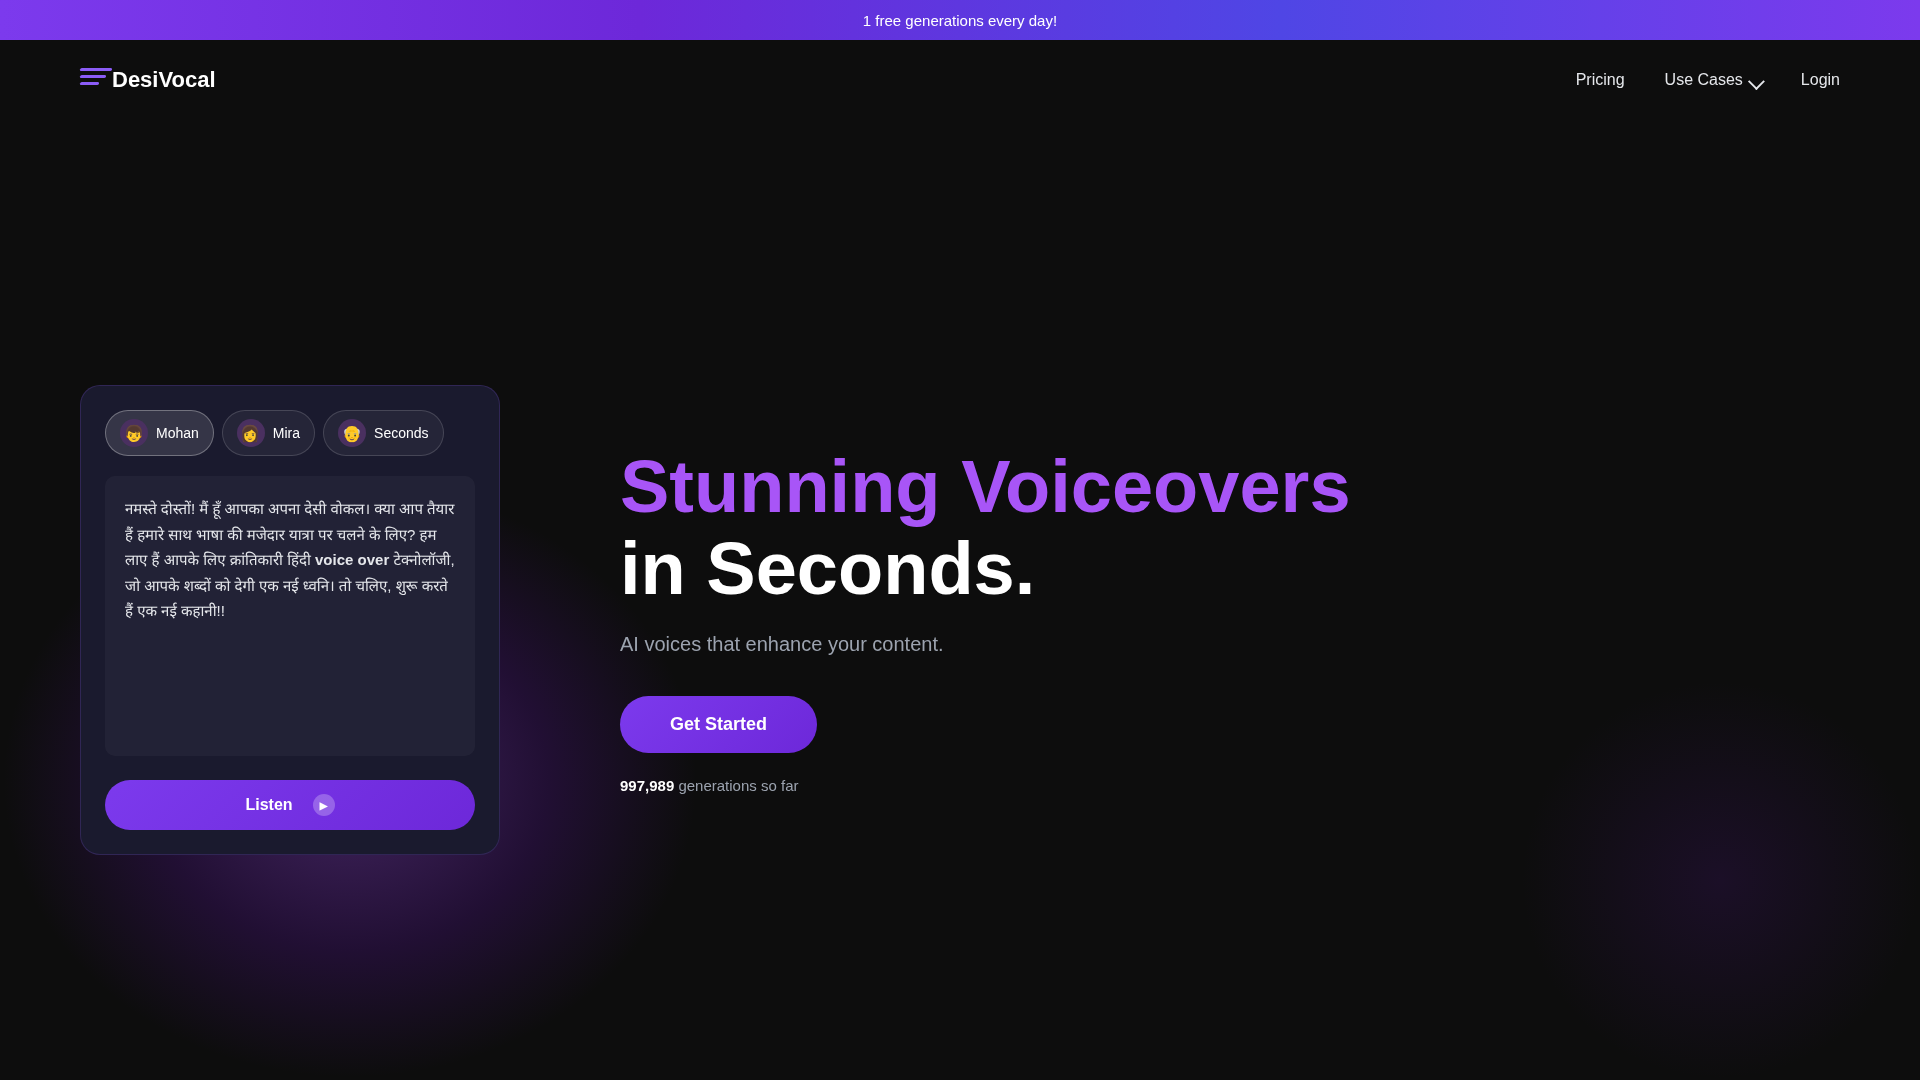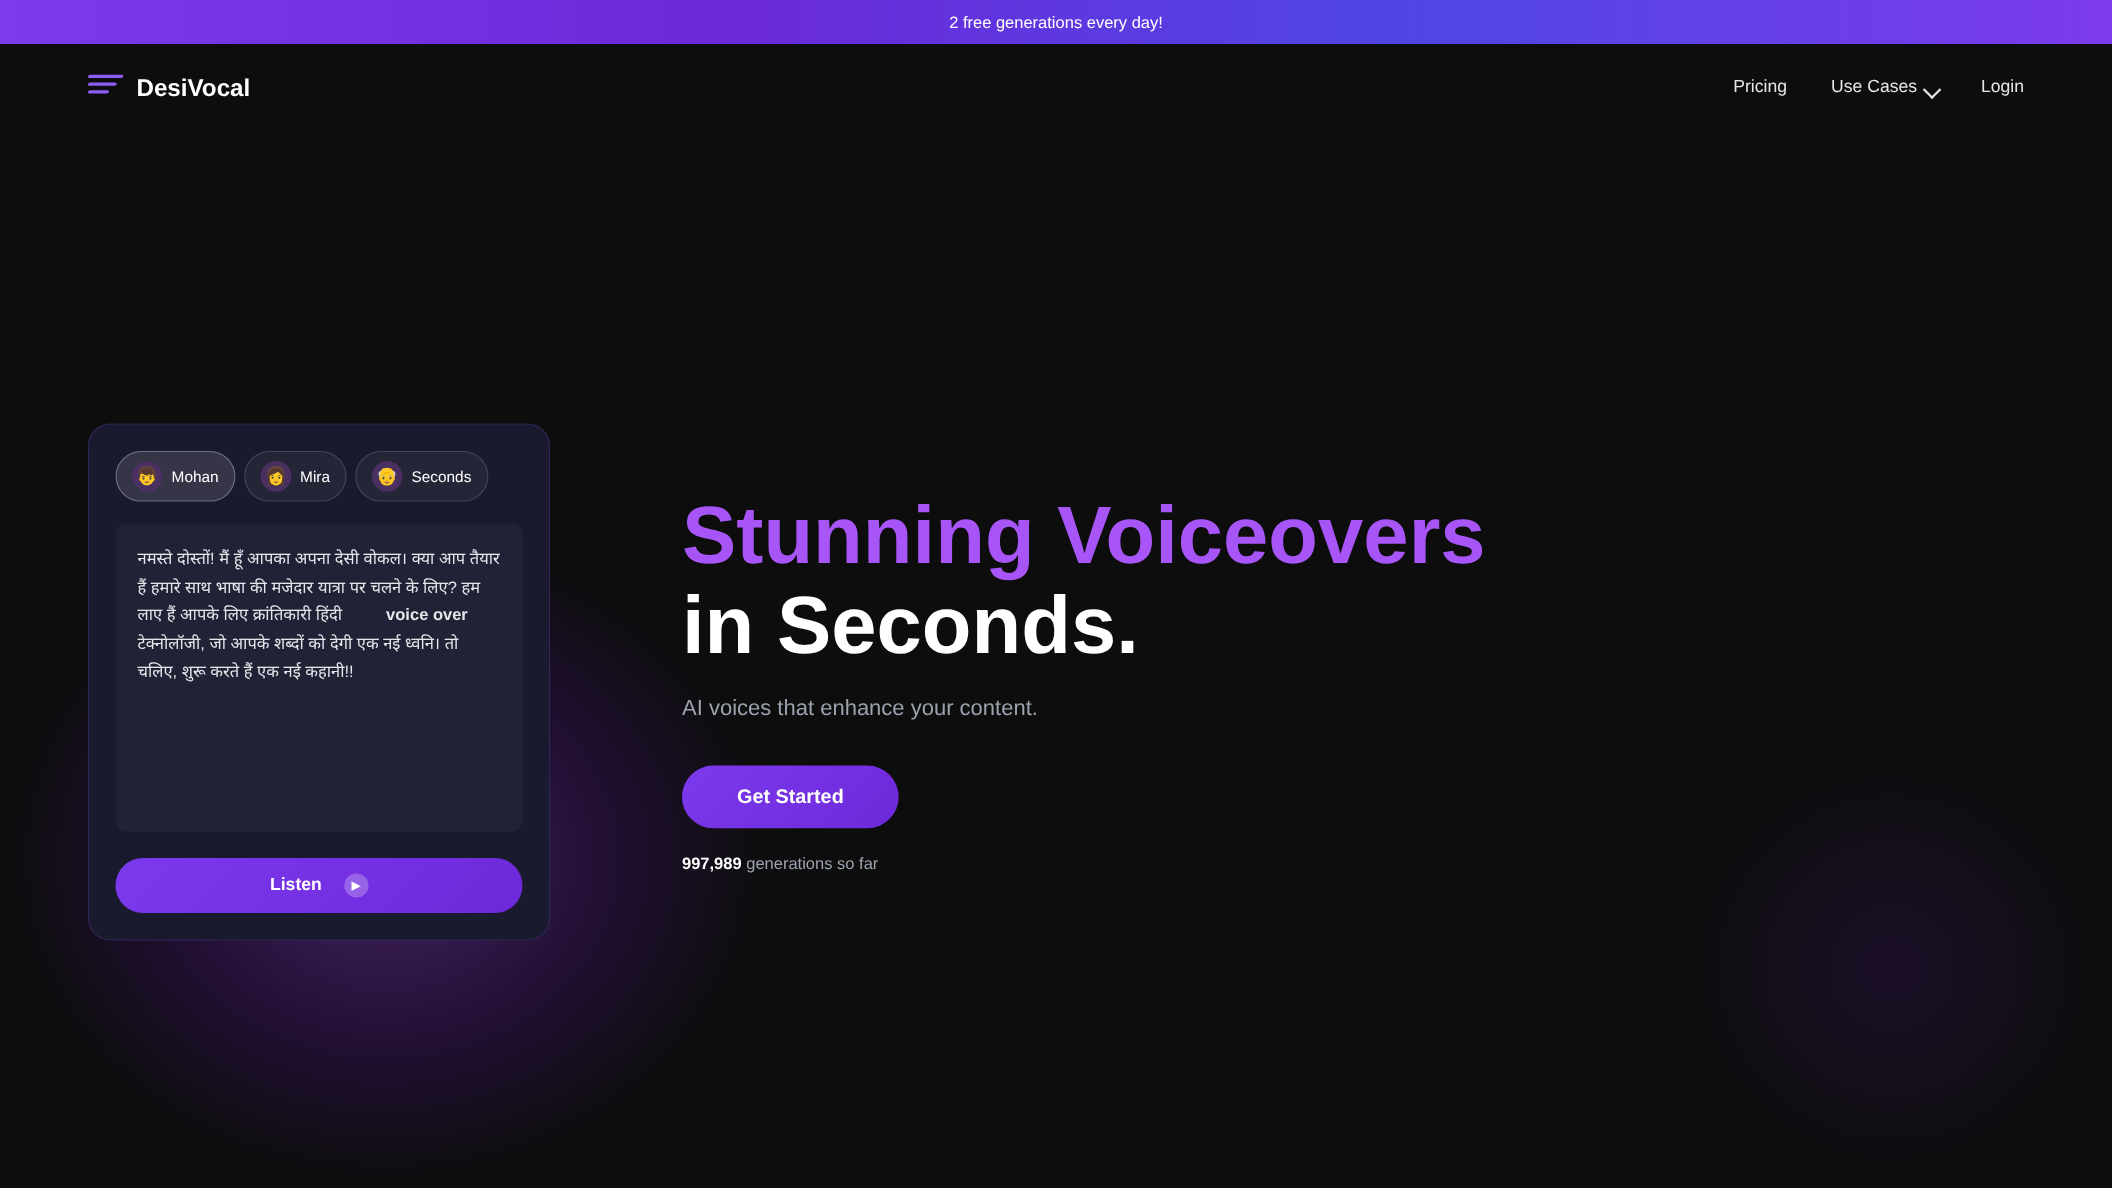--- a/index.html
+++ b/index.html
@@ -57,21 +57,21 @@
       display: flex;
       align-items: center;
       justify-content: space-between;
       padding: 0 80px;
       background: #0d0d0d;
     }
 
     .logo-area {
       display: flex;
       align-items: center;
-      gap: 12px;
+      gap: 0;
     }
 
     .logo-icon {
       width: 32px;
       height: 24px;
       display: flex;
       flex-direction: column;
       gap: 4px;
     }
 
@@ -186,21 +186,20 @@
       padding: 20px;
       min-height: 280px;
       color: #e5e7eb;
       font-size: 15px;
       line-height: 1.7;
       margin-bottom: 24px;
     }
 
     .text-display strong {
       font-weight: 700;
-      margin-left: 36px;
     }
 
     
     .listen-btn {
       width: 100%;
       padding: 14px 0;
       background: linear-gradient(135deg, #7c3aed, #6d28d9);
       border: none;
       border-radius: 50px;
       color: #fff;
@@ -273,21 +272,21 @@
 
     .generations-count {
       color: #fff;
       font-weight: 700;
     }
   </style>
 </head>
 <body>
 
 <div class="top-banner">
-  <span class="top-banner-text">2 free generations every day!</span>
+  <span class="top-banner-text">1 free generations every day!</span>
 </div>
 
 <nav class="navbar">
   <div class="logo-area">
     <div class="logo-icon">
       <span></span>
       <span></span>
       <span></span>
     </div>
     <span class="logo-text">DesiVocal</span>

